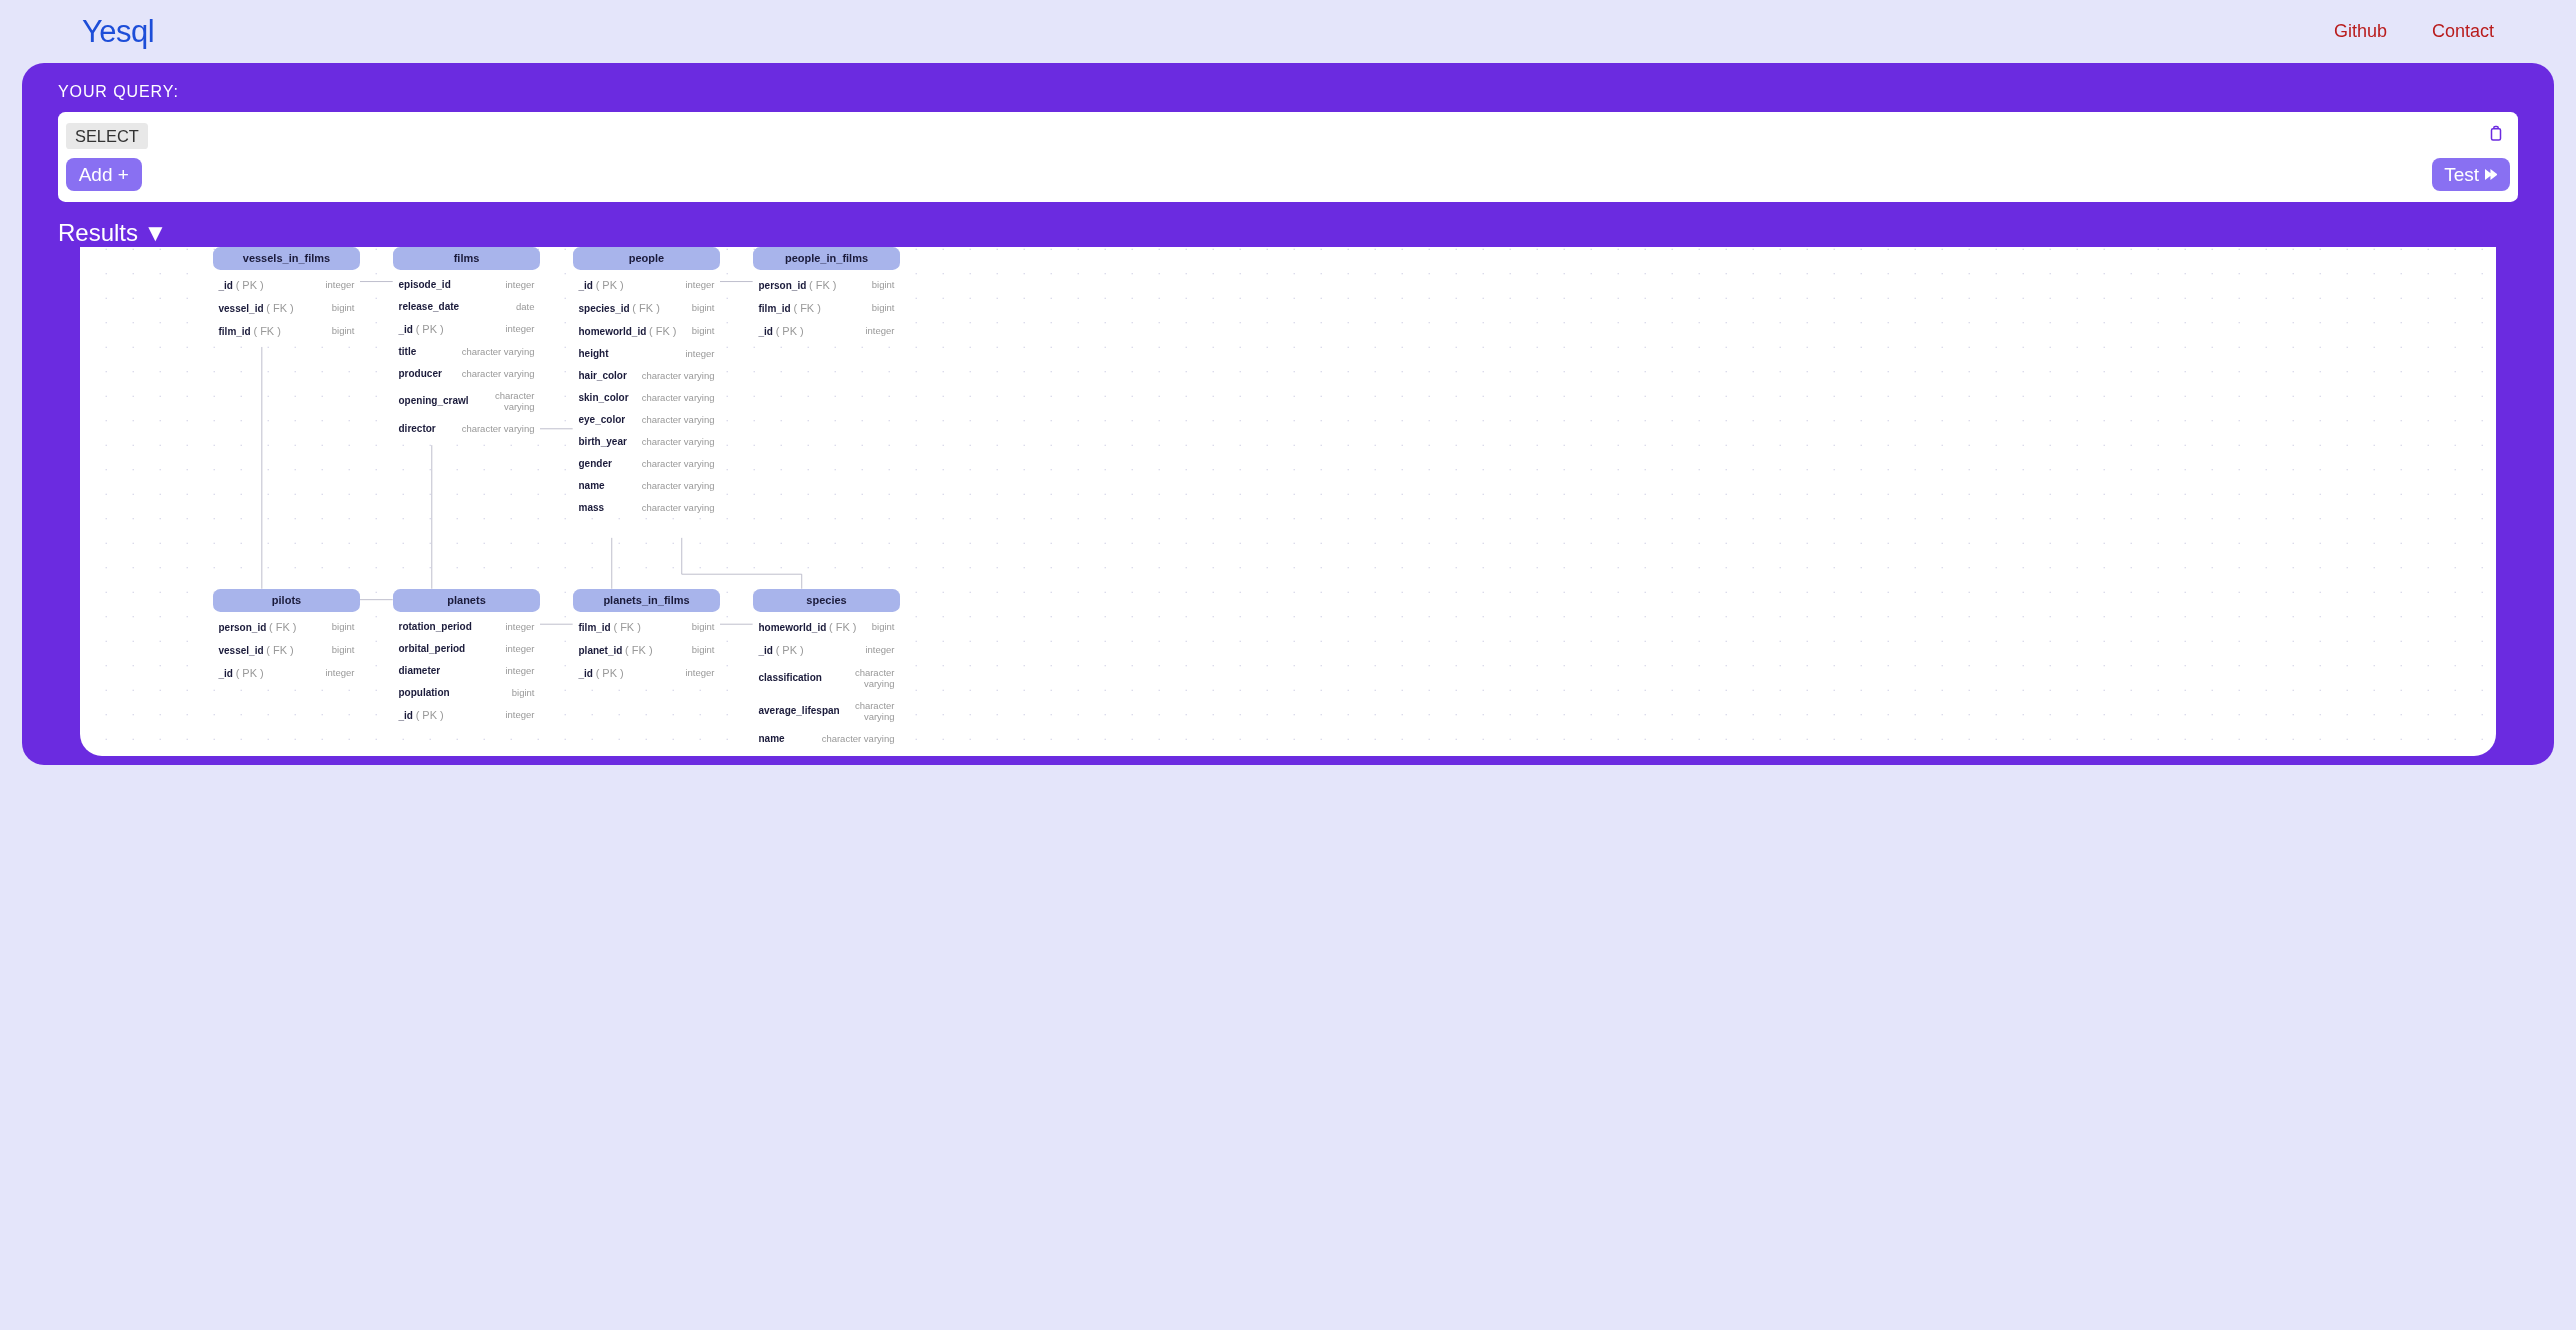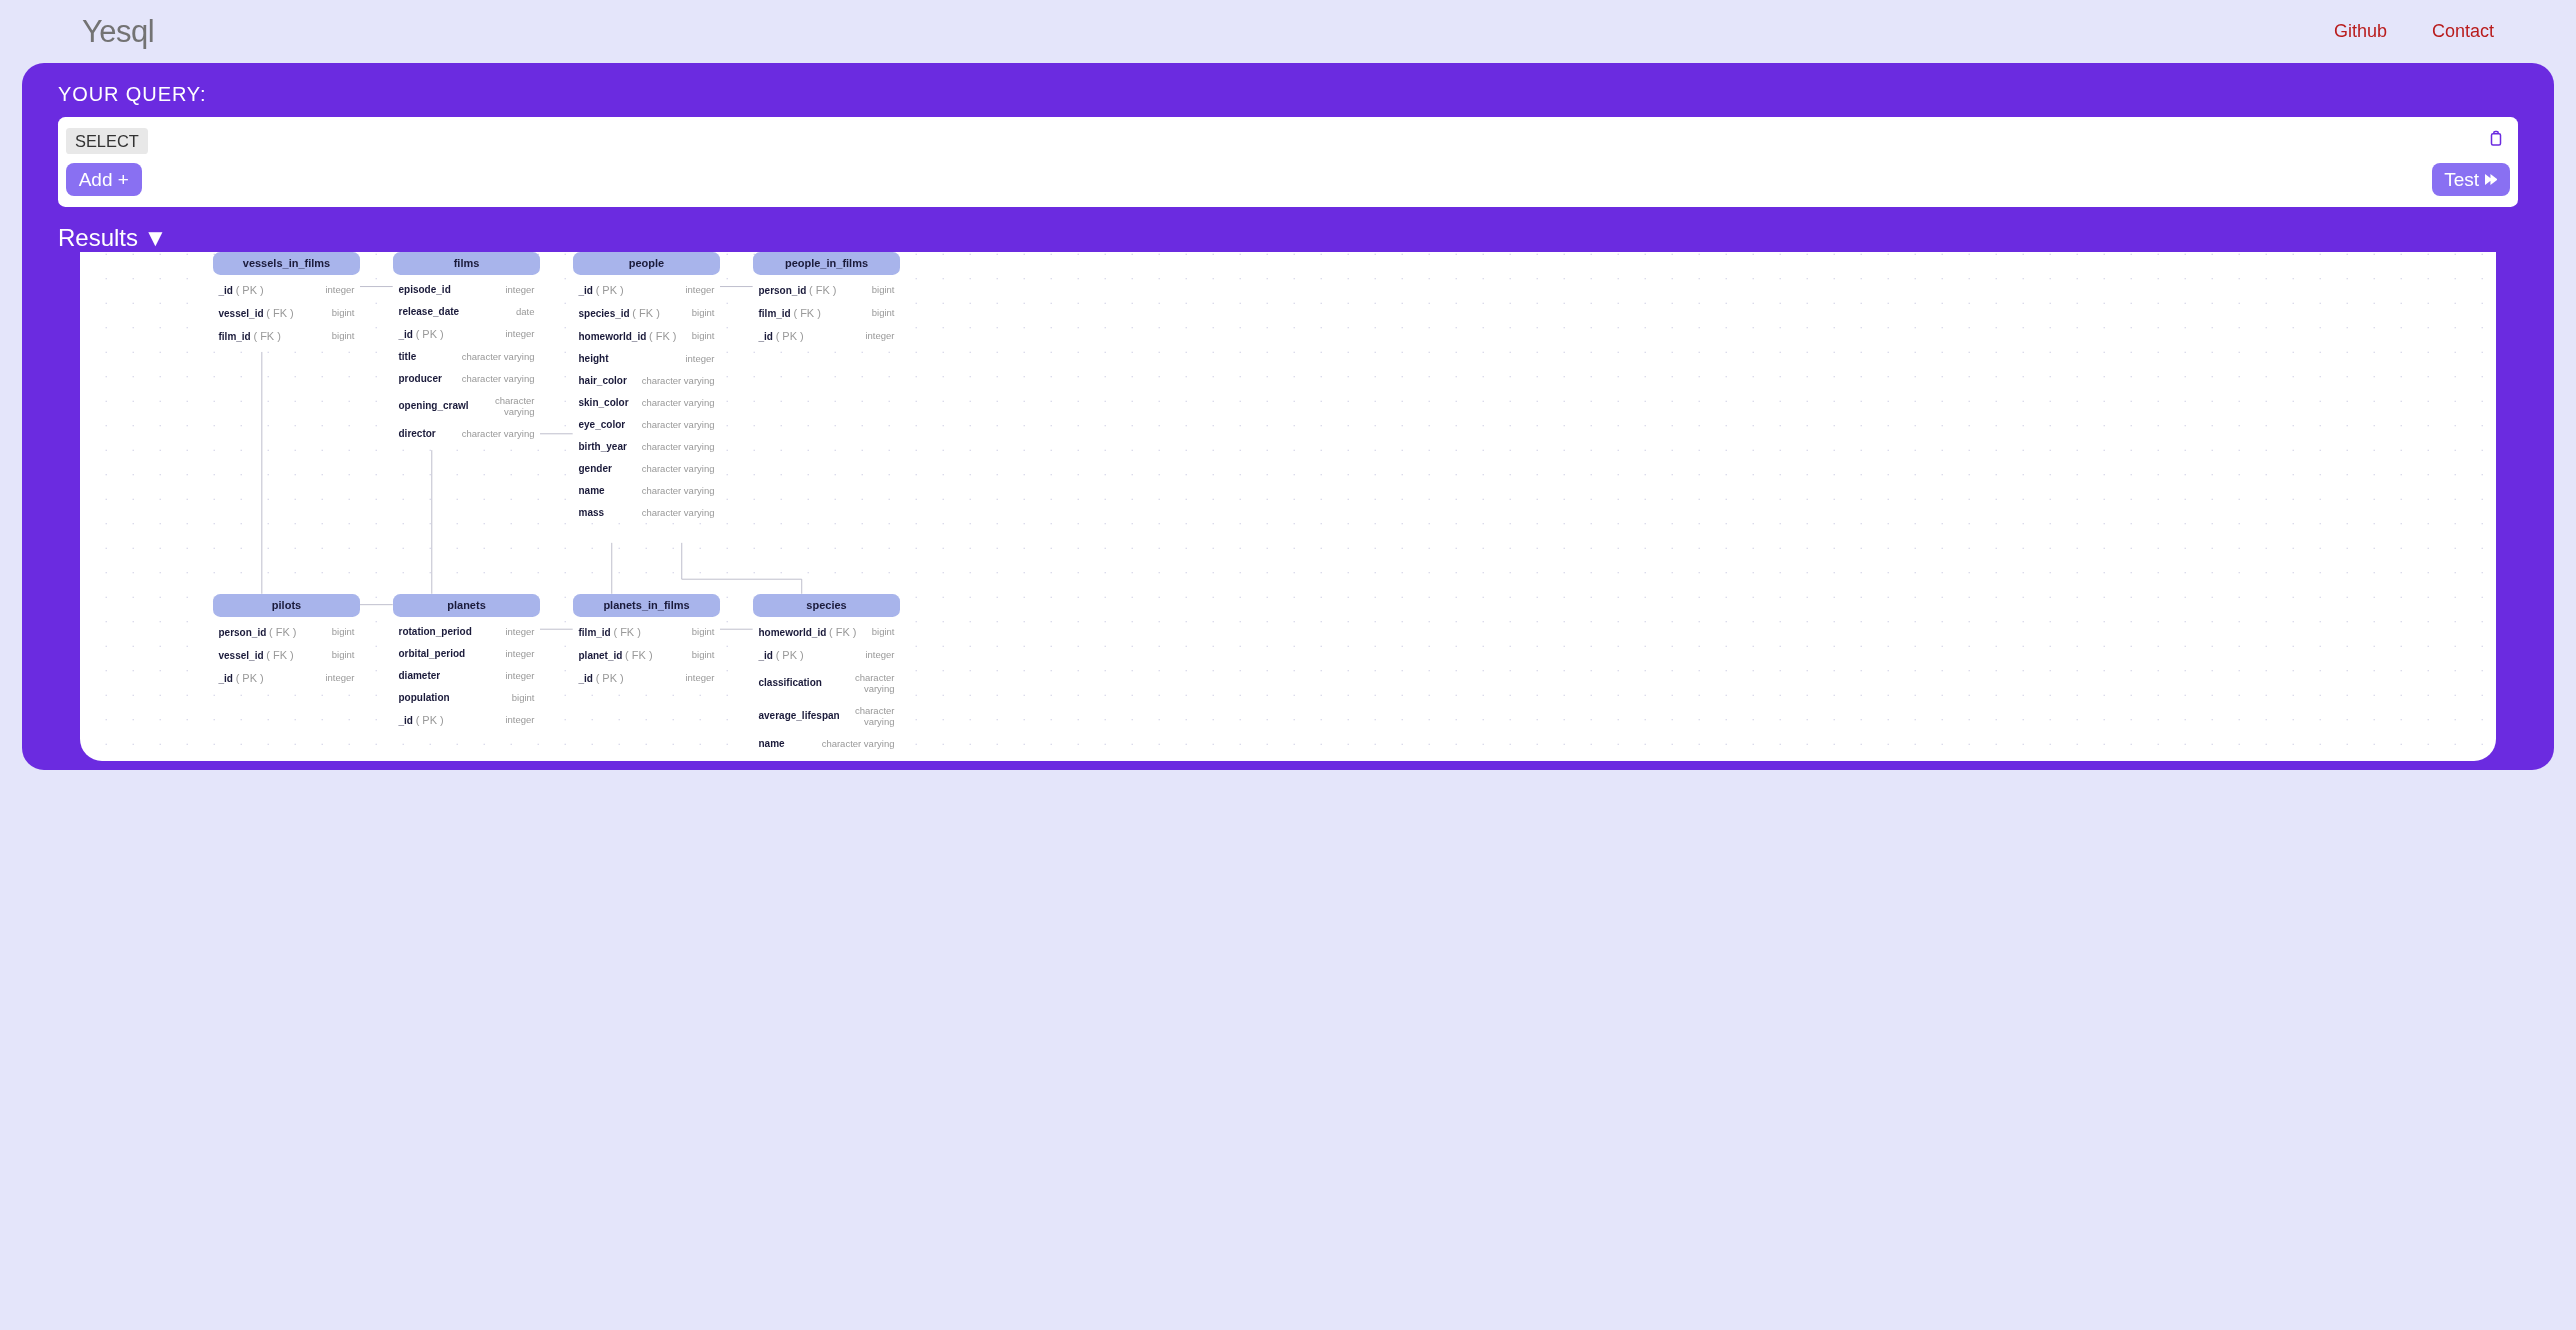--- a/index.html
+++ b/index.html
@@ -11,39 +11,39 @@
   }
   .header {
     display: flex;
     justify-content: space-between;
     align-items: center;
     padding: 13.6px 82px;
   }
   .logo {
     font-size: 31px;
     font-weight: 500;
-    color: #737373;
+    color: #1d4ed8;
     letter-spacing: -0.5px;
     text-align: center;
   }
   .nav { display: flex; gap: 45px; }
   .nav a {
     color: #b91c1c;
     font-size: 18px;
     text-decoration: none;
   }
   .main-panel {
     background: #6B2BE0;
     margin: 0 22px;
     border-radius: 22px;
     padding: 20px 36px 9px 36px;
     color: white;
   }
   .query-label {
-    font-size: 20px;
+    font-size: 16px;
     letter-spacing: 0.9px;
     margin-bottom: 11px;
   }
   .query-box {
     background: white;
     border-radius: 7.3px;
     padding: 11px 8px;
     position: relative;
   }
   .select-chip {

